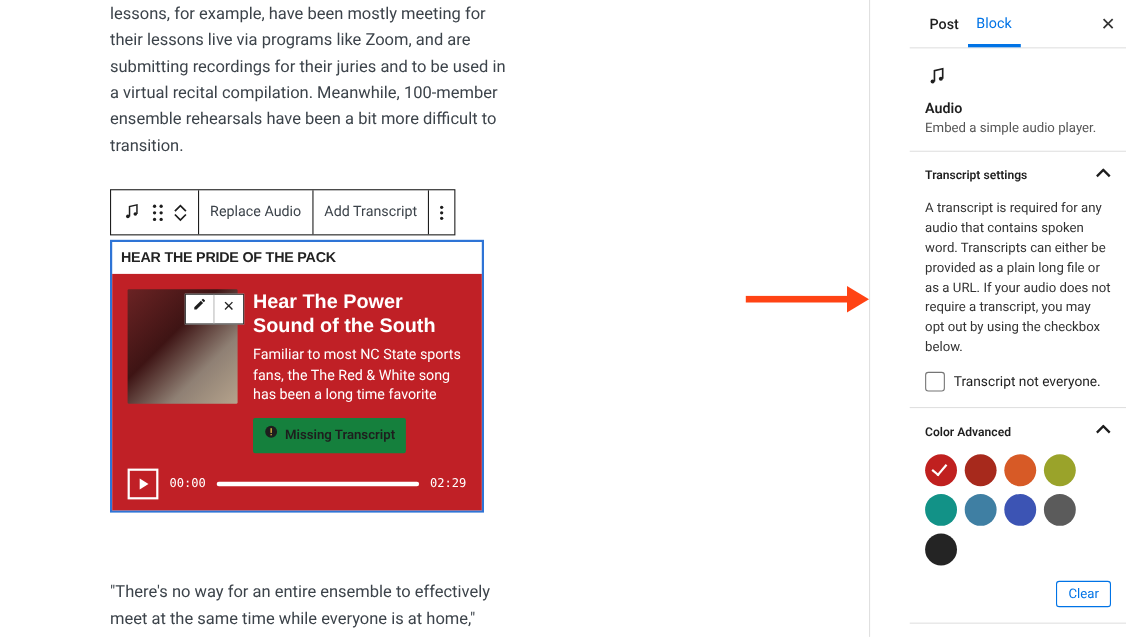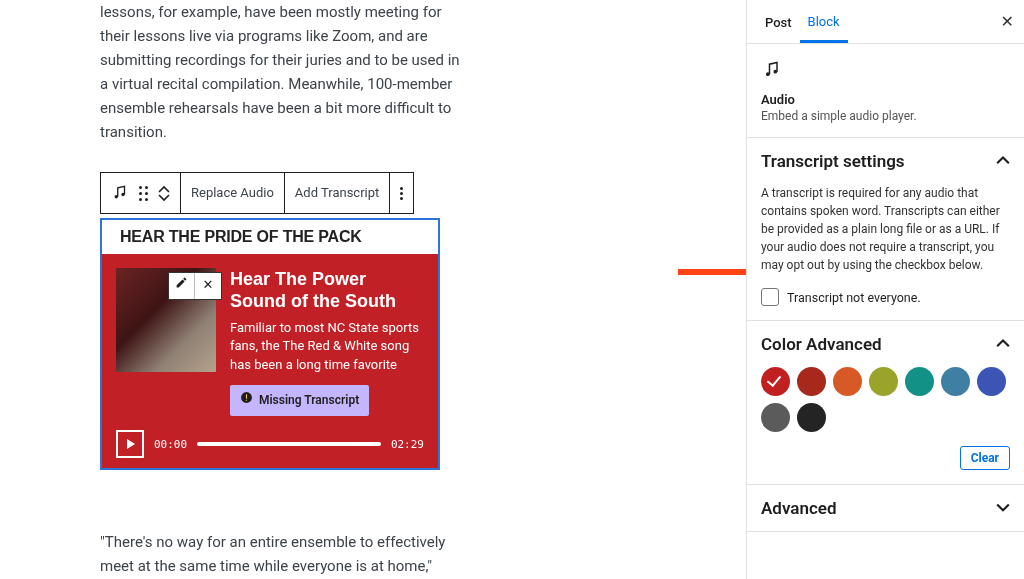--- a/index.html
+++ b/index.html
@@ -53,25 +53,25 @@
   .more-dots { flex-direction: column; gap: 2px; display:flex;}
   .more-dots span{ width:3px;height:3px;background:#1e1e1e;border-radius:50%;}
 
   
   .audio-outer {
     border: 2px solid #2e74d6;
     margin-top: 4px;
     width: 340px;
   }
   .audio-mini-title {
-    font-size: 16px;
+    font-size: 13px;
     font-weight: 800;
     letter-spacing: -0.2px;
     color: #222;
-    padding: 4px 2px 4px 18px;
+    padding: 4px 2px 4px 8px;
     font-family: Arial, sans-serif;
   }
   .audio-card {
     background: #c02026;
     color: #fff;
     padding: 14px 14px 10px 14px;
   }
   .card-row { display:flex; gap:14px; }
   .thumb-wrap { position: relative; width:100px; height:104px; flex:none;}
   .thumb {
@@ -93,21 +93,21 @@
     color: #222;
     border-right: 1px solid #bbb;
     cursor: pointer;
   }
   .thumb-btn:last-child { border-right:none; }
   .card-text { flex:1; }
   .card-title { font-size: 18px; font-weight: 800; line-height: 1.25; font-family: Arial, sans-serif; margin-bottom: 6px;}
   .card-desc { font-size: 13px; line-height: 1.45; margin-bottom: 10px;}
   .missing-pill {
     display: inline-flex; align-items:center; gap:6px;
-    background: #c4b5fd;
+    background: #15803d;
     color: #1e1e1e;
     font-size: 12px;
     font-weight: 600;
     padding: 6px 10px;
     border-radius: 2px;
   }
   .play-row { display:flex; align-items:center; gap:10px; margin-top:14px;}
   .play-btn {
     width: 28px; height: 28px;
     border: 2px solid #fff;
@@ -143,27 +143,28 @@
     width:0;height:0;
     border-left: 20px solid #ff4314;
     border-top: 12px solid transparent;
     border-bottom: 12px solid transparent;
   }
 
   
   .sidebar {
     position: absolute;
     right: 0; top: 0;
-    width: 278px;
+    width: 234px;
     height: 579px;
     border-left: 1px solid #e0e0e0;
     background: #fff;
     font-size: 12.5px;
     color: #1e1e1e;
     overflow: hidden;
+    padding-left: 36px;
   }
   .tabs {
     display:flex; align-items:center;
     border-bottom: 1px solid #e0e0e0;
     padding: 0 10px;
     position: relative;
     height: 44px;
   }
   .tab { padding: 13px 8px 11px; font-weight: 500; cursor:pointer; font-size:13px;}
   .tab.active { color: #0073e6; border-bottom: 3px solid #0073e6; font-weight:400;}
@@ -177,21 +178,21 @@
     border-bottom: 1px solid #e0e0e0;
     flex-direction: column;
   }
   .block-id-icon { width: 22px; display:flex;align-items:flex-start;justify-content:center; padding-top:2px;}
   .block-id-title { font-weight:600; font-size:13px; }
   .block-id-desc { font-size:12px; color:#555; margin-top:2px;}
   .panel { border-bottom: 1px solid #e0e0e0; }
   .panel-head {
     display:flex; justify-content:space-between; align-items:center;
     padding: 13px 14px;
-    font-weight:600; font-size:17px;
+    font-weight:600; font-size:11px;
     cursor:pointer;
   }
   .panel-body { padding: 0 14px 14px;}
   .chev { font-size:14px; }
   .help-text { font-size:12px; line-height:1.5; color:#333;}
   .chk-row { display:flex; align-items:center; gap:8px; margin-top:14px;}
   .chk {
     width: 18px; height:18px;
     border: 1.5px solid #757575;
     border-radius: 3px;
@@ -206,21 +207,20 @@
     content:""; position:absolute; left:9px; top:6px;
     width:6px; height:11px;
     border-right:2px solid #fff; border-bottom:2px solid #fff;
     transform: rotate(40deg);
   }
   .clear-row { display:flex; justify-content:flex-end; margin-top:14px;}
   .clear-btn {
     border:1px solid #0073e6; color:#0073e6;
     padding:4px 10px; font-size:12px; border-radius:3px; cursor:pointer;
     background:#fff;
-    font-weight:bold;
   }
   .drag-dots {
     display:grid; grid-template-columns:repeat(2,3px); grid-auto-rows:3px; gap:3px;
   }
   .drag-dots span{background:#1e1e1e;border-radius:50%;}
   .updown { display:flex; flex-direction:column; gap:1px; font-size:9px; line-height:8px;}
 </style>
 </head>
 <body>
 

